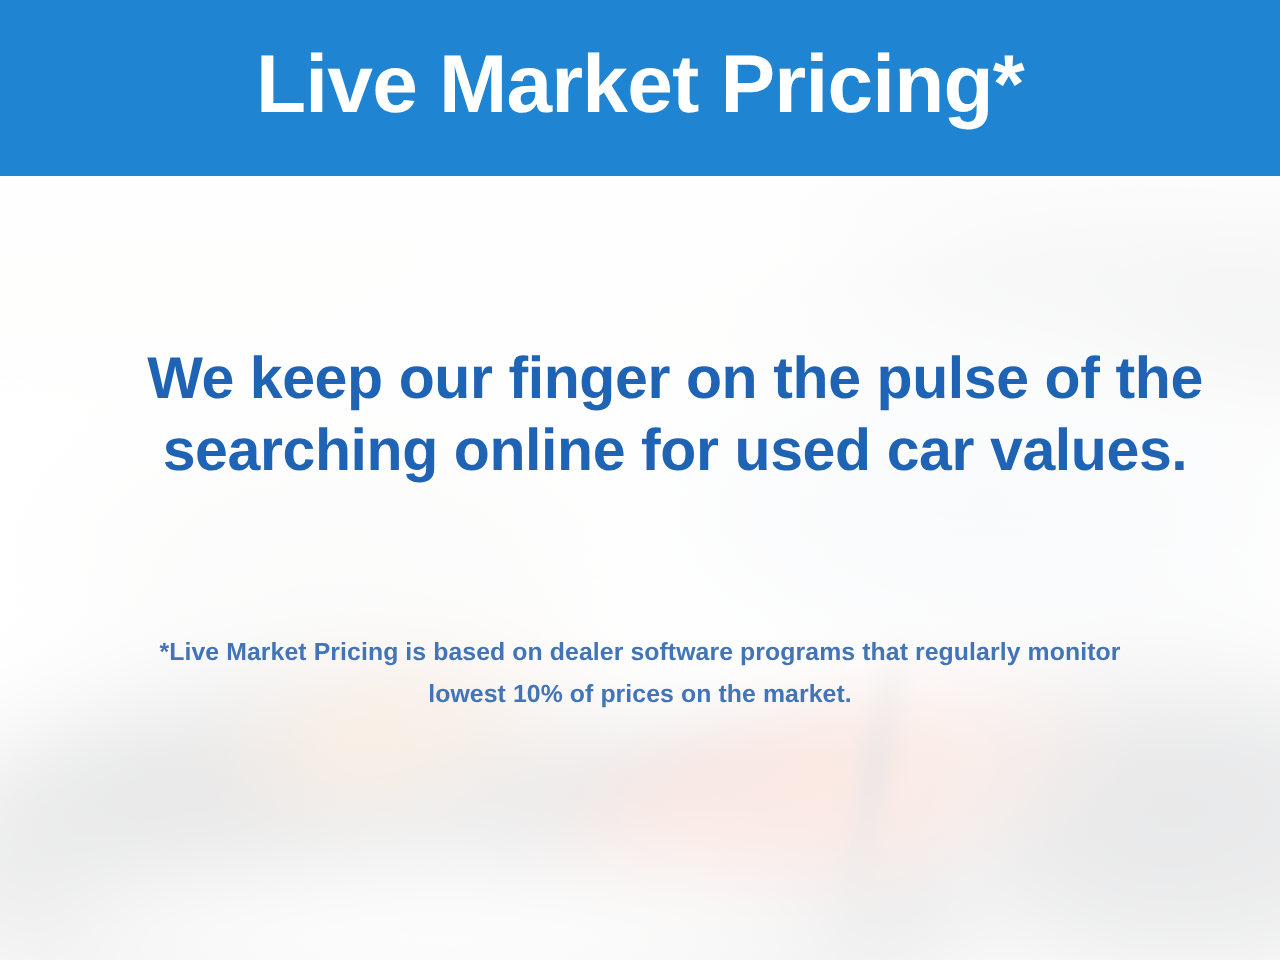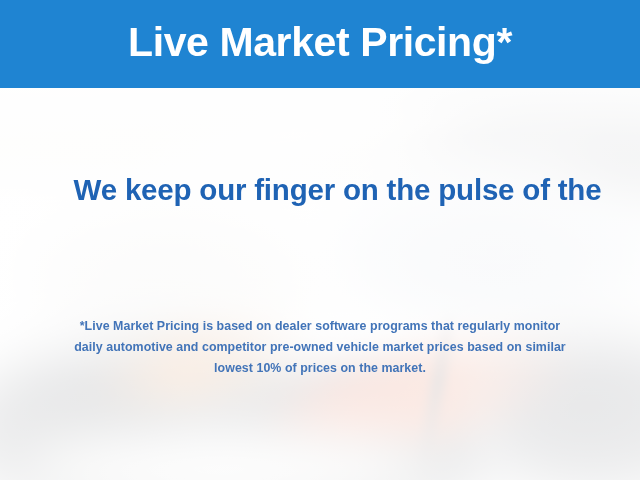--- a/index.html
+++ b/index.html
@@ -213,22 +213,22 @@
   <div id="veil"></div>
 
   <div id="header-banner">
     <h1 id="header-title">Live Market Pricing*</h1>
   </div>
 
   <div id="content">
 
     <div id="headline">
       <span class="hl-line">We keep our finger on the pulse of the</span>
+      <span class="hl-line">searching online for used car values.</span>
     </div>
 
     <div id="disclaimer">
       <span class="dc-line">*Live Market Pricing is based on dealer software programs that regularly monitor</span>
-      <span class="dc-line">daily automotive and competitor pre-owned vehicle market prices based on similar</span>
       <span class="dc-line">lowest 10% of prices on the market.</span>
     </div>
 
   </div>
 </div>
 
 </body></html>

